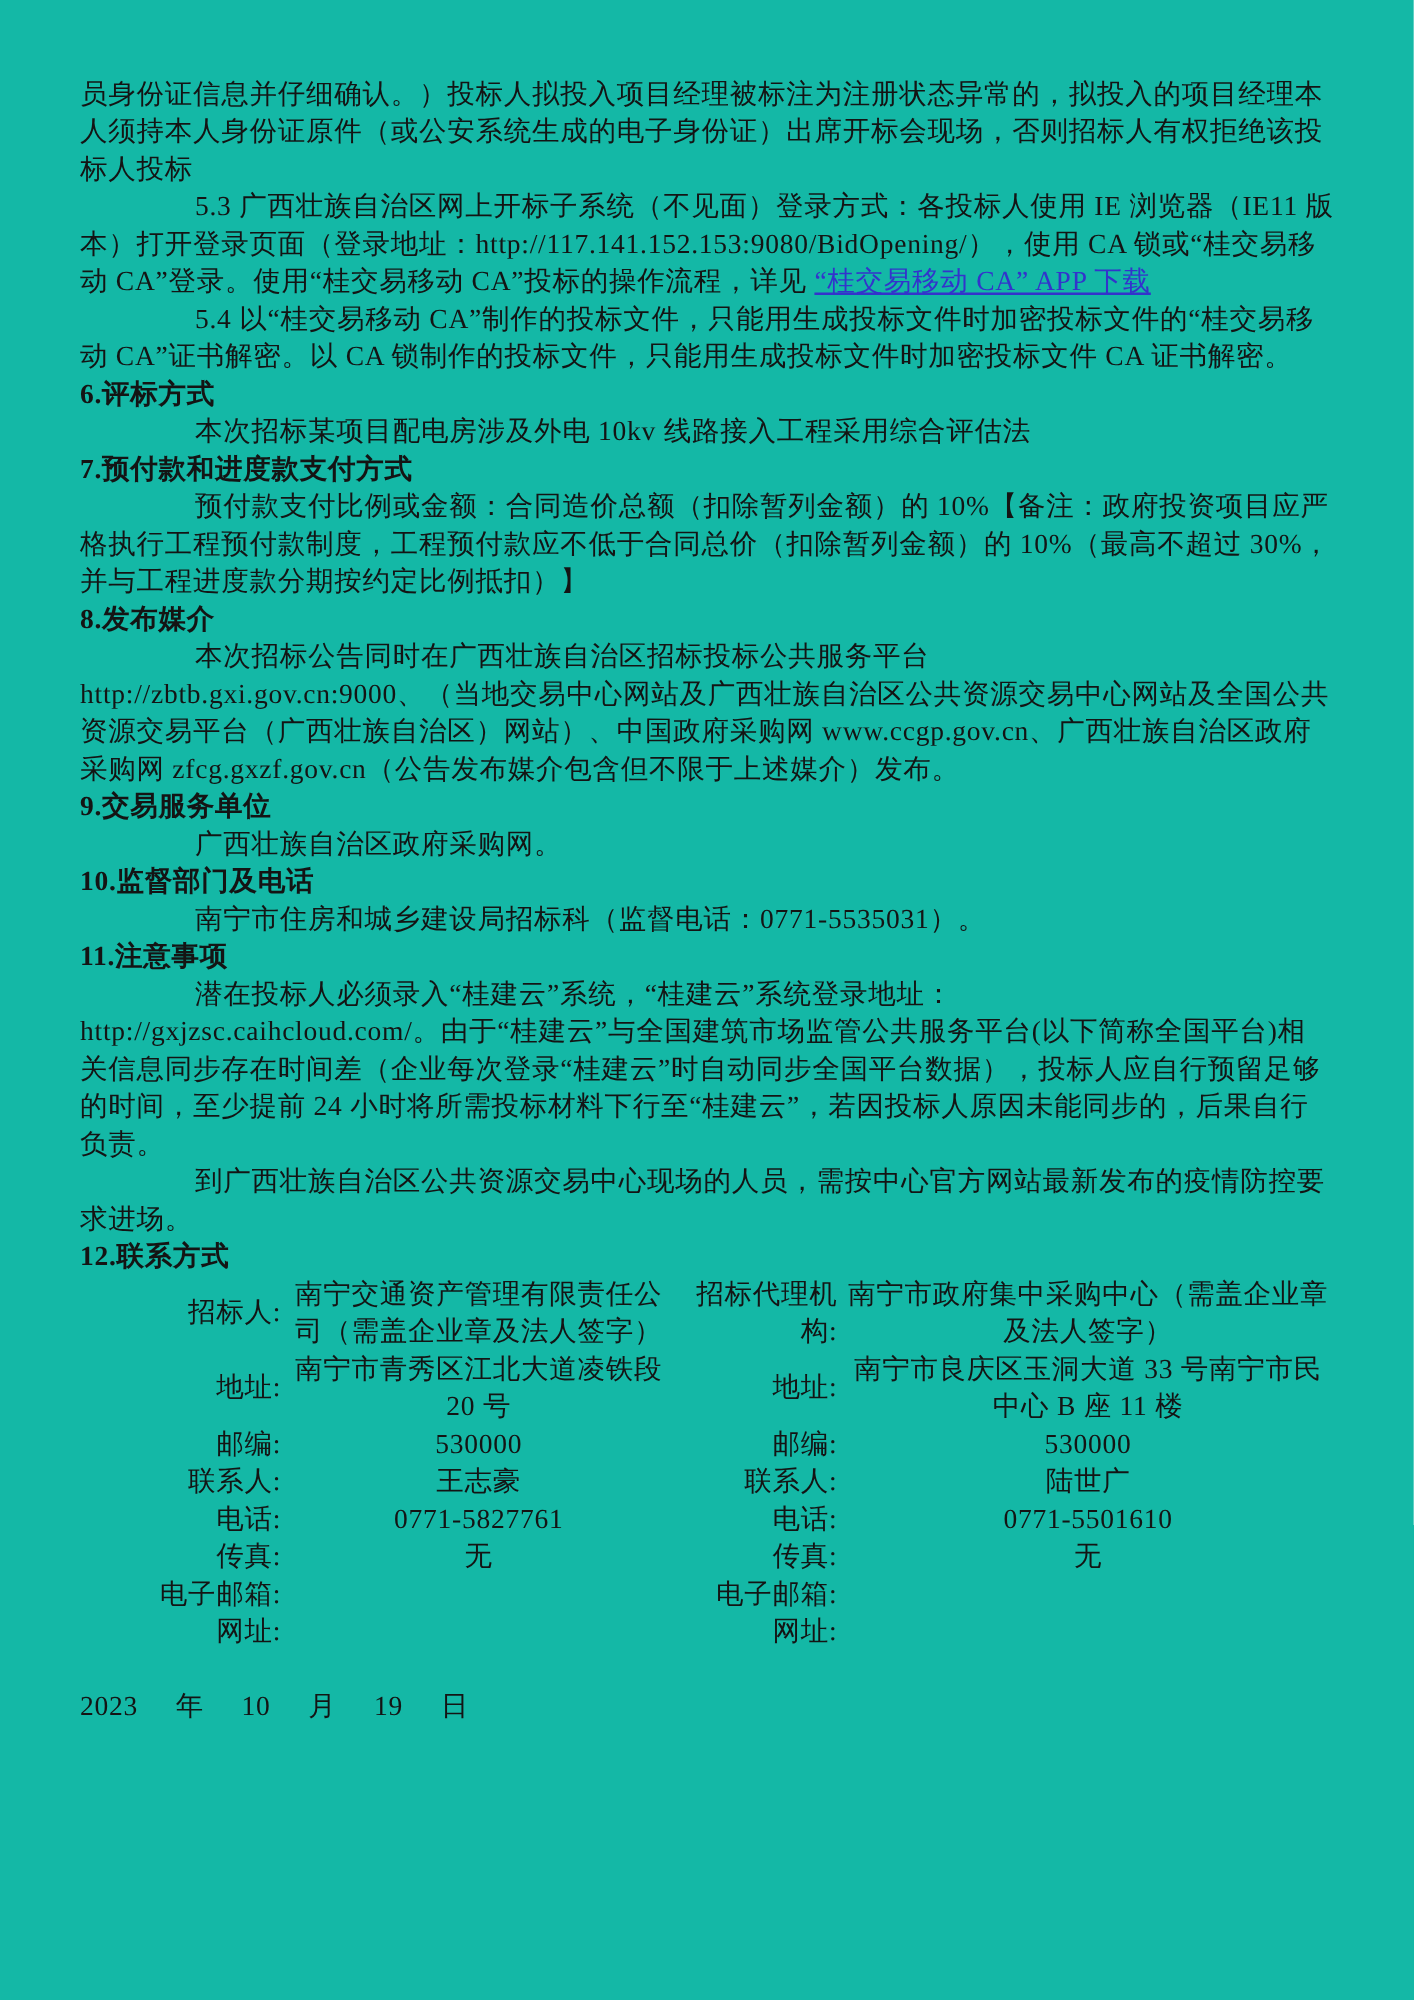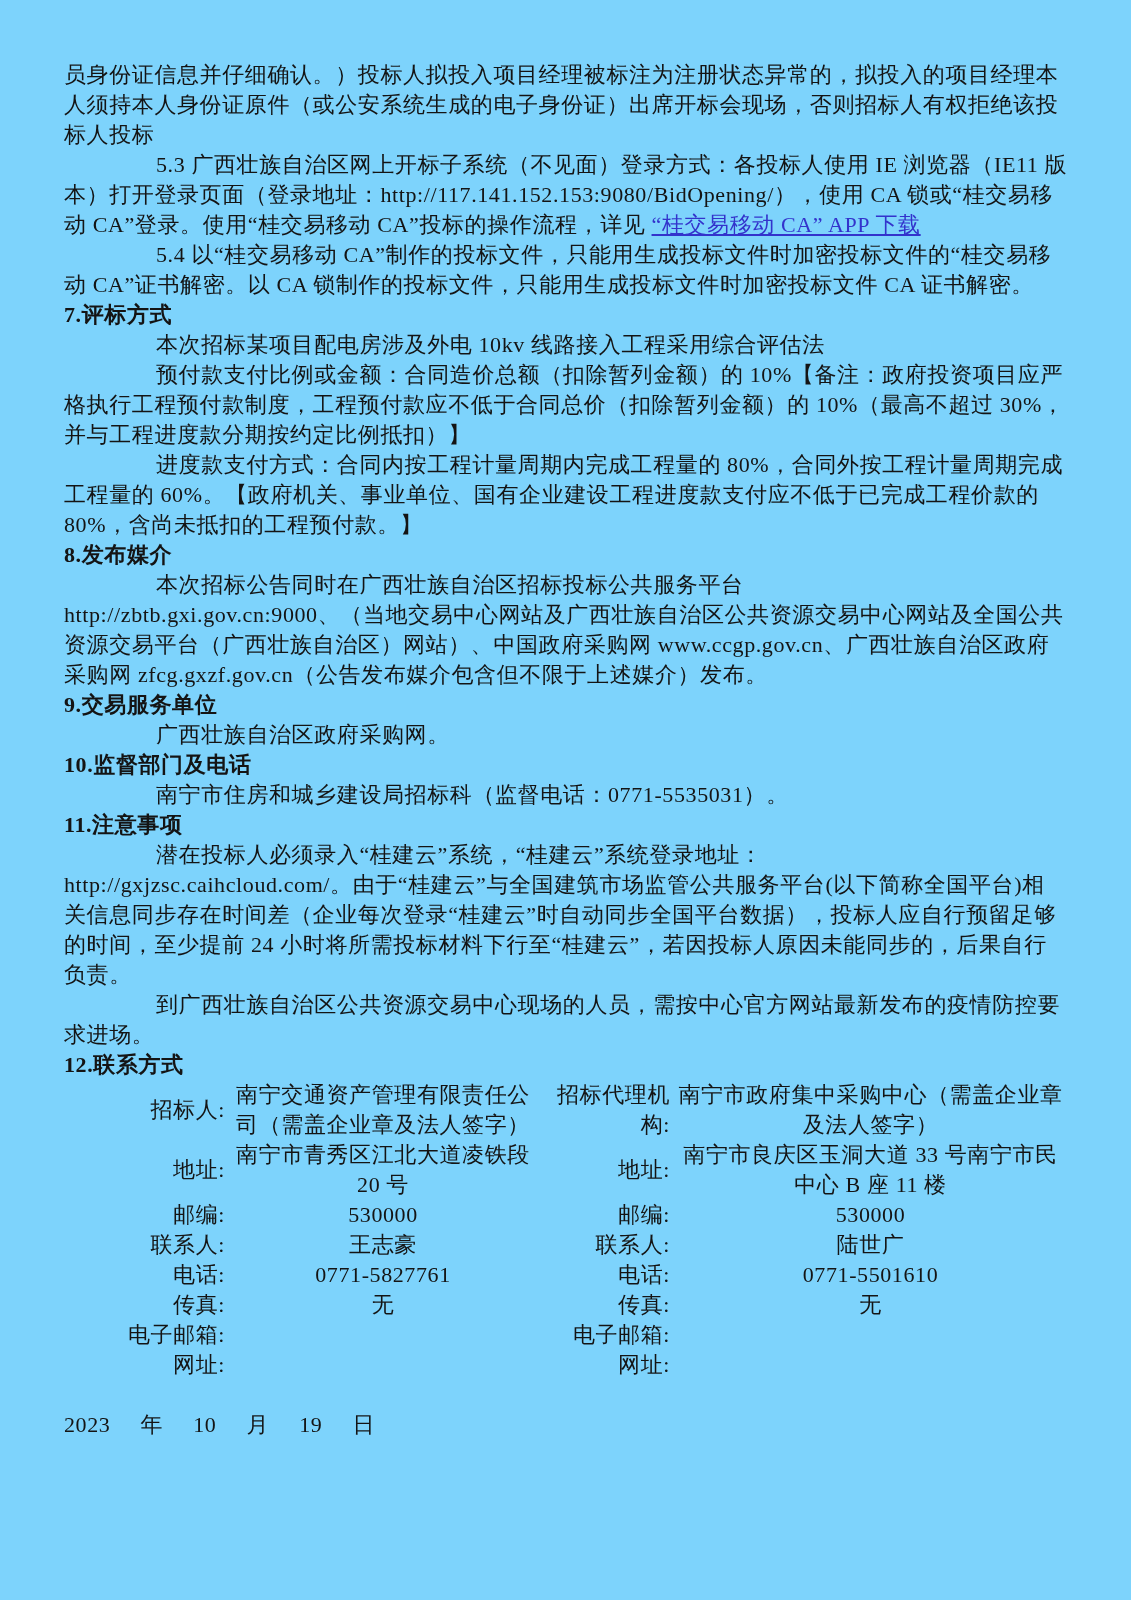--- a/index.html
+++ b/index.html
@@ -4,21 +4,21 @@
 <style>
   html, body { margin: 0; padding: 0; }
   body {
     background: #ffffff;
     font-family: "Liberation Serif", "DejaVu Serif", serif;
   }
   .page {
     position: relative;
     width: 1131px;
     height: 1600px;
-    background: #7dd3fc;
+    background: #14b8a6;
     overflow: hidden;
   }
   .content {
     position: absolute;
     left: 64px;
     top: 60px;
     width: 1003px;
     font-size: 22px;
     line-height: 30px;
     letter-spacing: 0.6px;
@@ -52,25 +52,25 @@
 
 <div class="page">
   <div class="content">
 
     <p>员身份证信息并仔细确认。）投标人拟投入项目经理被标注为注册状态异常的，拟投入的项目经理本人须持本人身份证原件（或公安系统生成的电子身份证）出席开标会现场，否则招标人有权拒绝该投标人投标</p>
 
     <p class="indent"><span>5.3 广西壮族自治区网上开标子系统（不见面）登录方式：各投标人使用 IE 浏览器（IE11 版本）打开登录页面（登录地址：http://117.141.152.153:9080/BidOpening/），使用 CA 锁或“桂交易移动 CA”登录。使用“桂交易移动 CA”投标的操作流程，详见</span> <a class="doclink" style="color: rgb(51, 51, 204);">“桂交易移动 CA” APP 下载</a></p>
 
     <p class="indent">5.4 以“桂交易移动 CA”制作的投标文件，只能用生成投标文件时加密投标文件的“桂交易移动 CA”证书解密。以 CA 锁制作的投标文件，只能用生成投标文件时加密投标文件 CA 证书解密。</p>
 
-    <div class="h">7.评标方式</div>
+    <div class="h">6.评标方式</div>
     <p class="indent">本次招标某项目配电房涉及外电 10kv 线路接入工程采用综合评估法</p>
 
+    <div class="h">7.预付款和进度款支付方式</div>
     <p class="indent">预付款支付比例或金额：合同造价总额（扣除暂列金额）的 10%【备注：政府投资项目应严格执行工程预付款制度，工程预付款应不低于合同总价（扣除暂列金额）的 10%（最高不超过 30%，并与工程进度款分期按约定比例抵扣）】</p>
-    <p class="indent">进度款支付方式：合同内按工程计量周期内完成工程量的 80%，合同外按工程计量周期完成工程量的 60%。【政府机关、事业单位、国有企业建设工程进度款支付应不低于已完成工程价款的 80%，含尚未抵扣的工程预付款。】</p>
 
     <div class="h">8.发布媒介</div>
     <p class="indent preline">本次招标公告同时在广西壮族自治区招标投标公共服务平台
 http://zbtb.gxi.gov.cn:9000、（当地交易中心网站及广西壮族自治区公共资源交易中心网站及全国公共资源交易平台（广西壮族自治区）网站）、中国政府采购网 www.ccgp.gov.cn、广西壮族自治区政府采购网 zfcg.gxzf.gov.cn（公告发布媒介包含但不限于上述媒介）发布。</p>
 
     <div class="h">9.交易服务单位</div>
     <p class="indent">广西壮族自治区政府采购网。</p>
 
     <div class="h">10.监督部门及电话</div>
     <p class="indent">南宁市住房和城乡建设局招标科（监督电话：0771-5535031）。</p>

